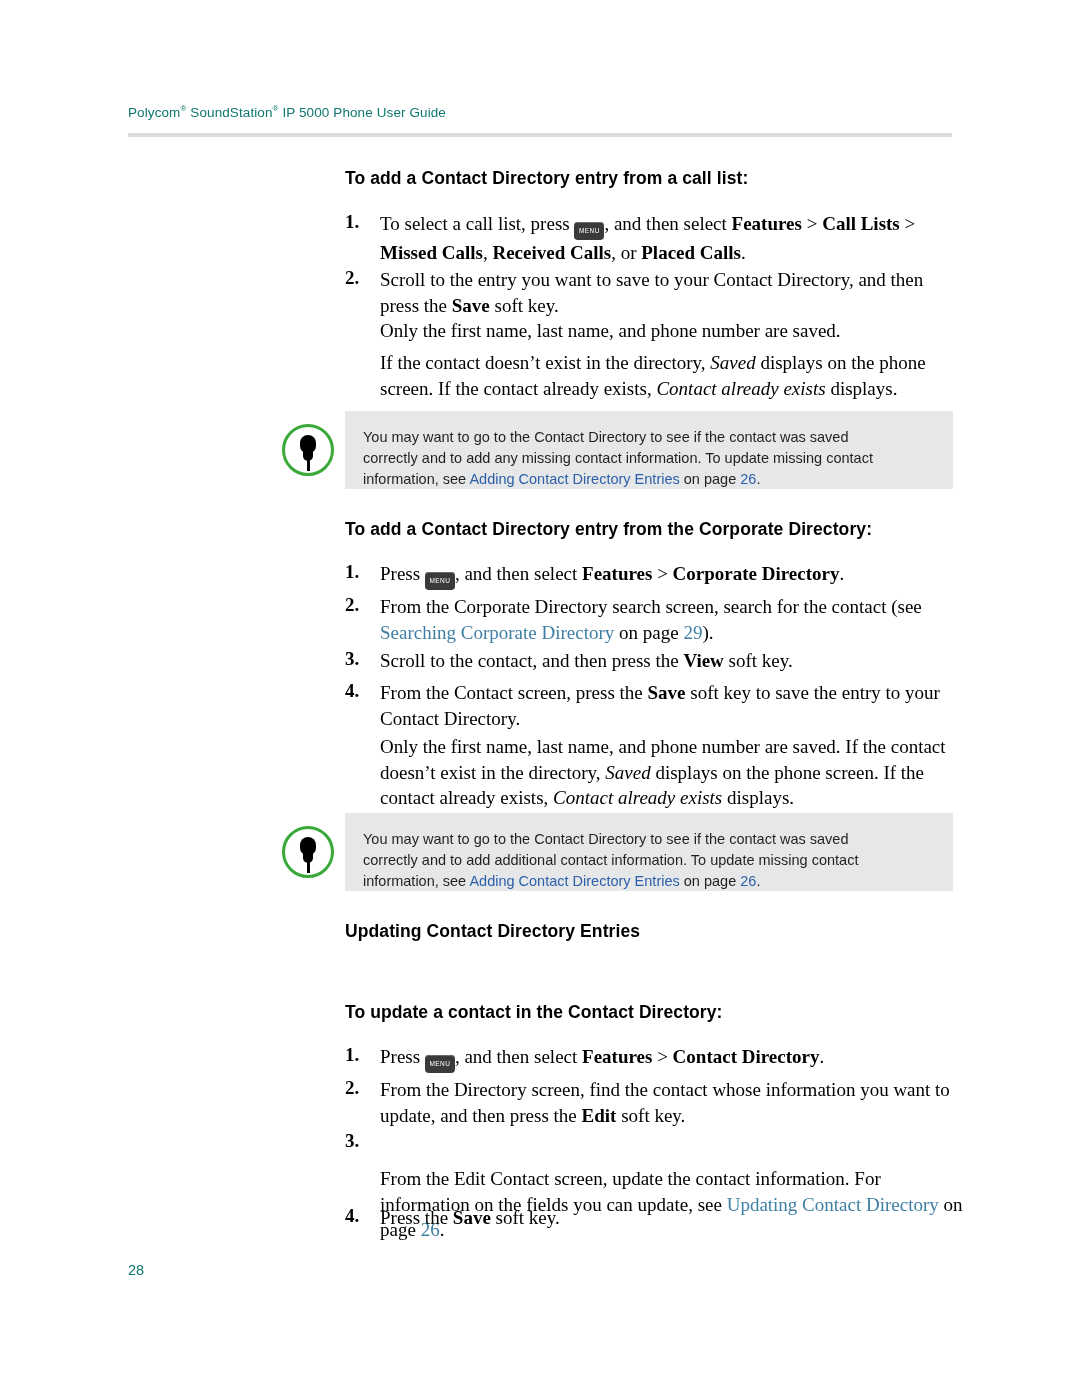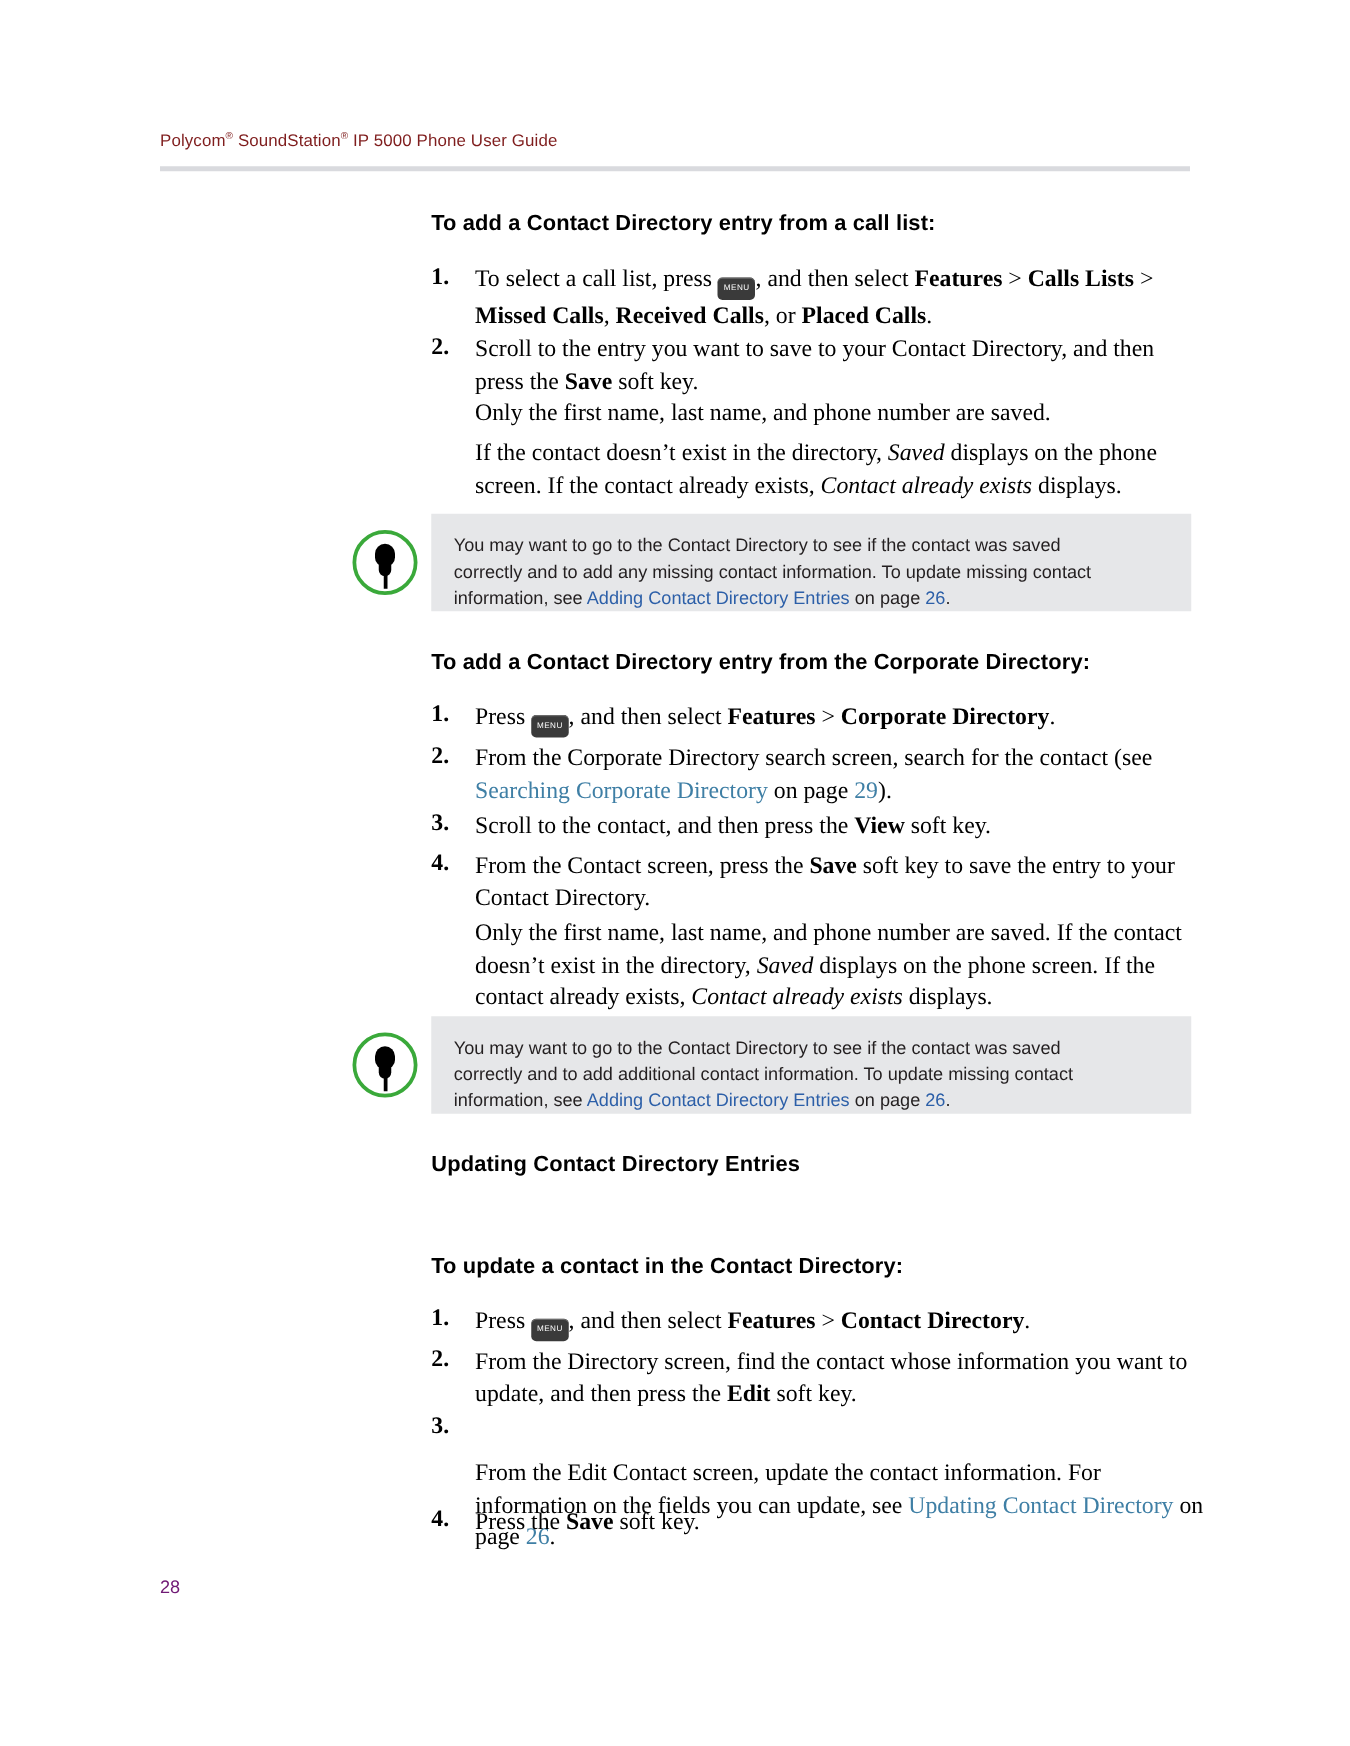--- a/index.html
+++ b/index.html
@@ -21,21 +21,21 @@
     width: 1080px;
     height: 1397px;
   }
   .header {
     position: absolute;
     left: 128px;
     top: 104px;
     width: 824px;
     font-family: "Liberation Sans", sans-serif;
     font-size: 13.5px;
-    color: #7f1d1d;
+    color: #0f766e;
     letter-spacing: 0.1px;
   }
   .header sup {
     font-size: 8px;
     vertical-align: super;
   }
   .rule {
     position: absolute;
     left: 128px;
     top: 133px;
@@ -140,21 +140,21 @@
     letter-spacing: 0.4px;
     vertical-align: -3px;
     box-shadow: inset 0 1px 0 #6a6a6a;
   }
   .pagenum {
     position: absolute;
     left: 128px;
     top: 1262px;
     font-family: "Liberation Sans", sans-serif;
     font-size: 14.5px;
-    color: #701a75;
+    color: #0f766e;
   }
   .txtblock {
     position: absolute;
     font-family: "Liberation Serif", serif;
     font-size: 19px;
     line-height: 25.5px;
   }
 </style>
 </head>
 <body>
@@ -164,21 +164,21 @@
   <div class="header">
     <span>Polycom</span><sup>®</sup><span> SoundStation</span><sup>®</sup><span> IP 5000 Phone User Guide</span>
   </div>
   <div class="rule"></div>
 
   <div class="h-sub abs" style="left:345px; top:168px; width:620px;">To add a Contact Directory entry from a call list:</div>
 
   <div class="num" style="left:345px; top:211px;">1.</div>
   <div class="txtblock" style="left:380px; top:211px; width:580px;">
     <span>To select a call list, press</span>
-    <span class="menukey">MENU</span><span>, and then select </span><b class="sans">Features</b><span> &gt; </span><b class="sans">Calls Lists</b><span> &gt; </span><b class="sans">Missed Calls</b><span>, </span><b class="sans">Received Calls</b><span>, or </span><b class="sans">Placed Calls</b><span>.</span>
+    <span class="menukey">MENU</span><span>, and then select </span><b class="sans">Features</b><span> &gt; </span><b class="sans">Call Lists</b><span> &gt; </span><b class="sans">Missed Calls</b><span>, </span><b class="sans">Received Calls</b><span>, or </span><b class="sans">Placed Calls</b><span>.</span>
   </div>
 
   <div class="num" style="left:345px; top:267px;">2.</div>
   <div class="txtblock" style="left:380px; top:267px; width:580px;">
     <span>Scroll to the entry you want to save to your Contact Directory, and then press the </span><b class="sans">Save</b><span> soft key.</span>
   </div>
 
   <div class="txtblock" style="left:380px; top:318px; width:580px;">Only the first name, last name, and phone number are saved.</div>
 
   <div class="txtblock" style="left:380px; top:350px; width:585px;">

